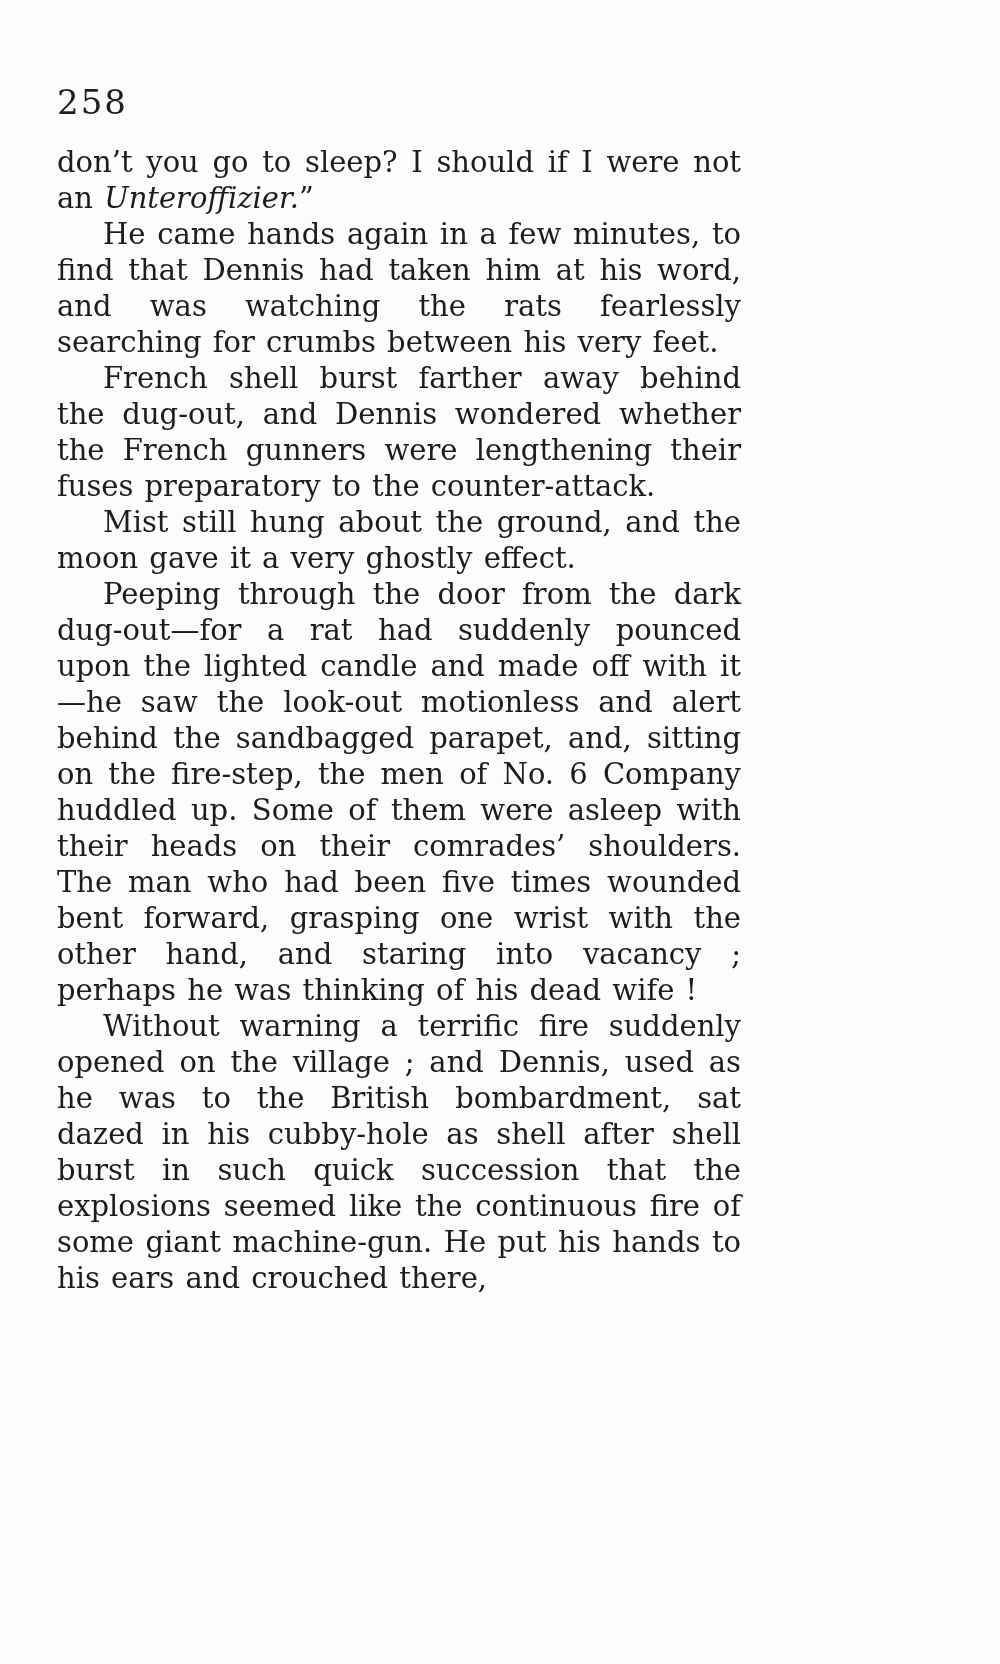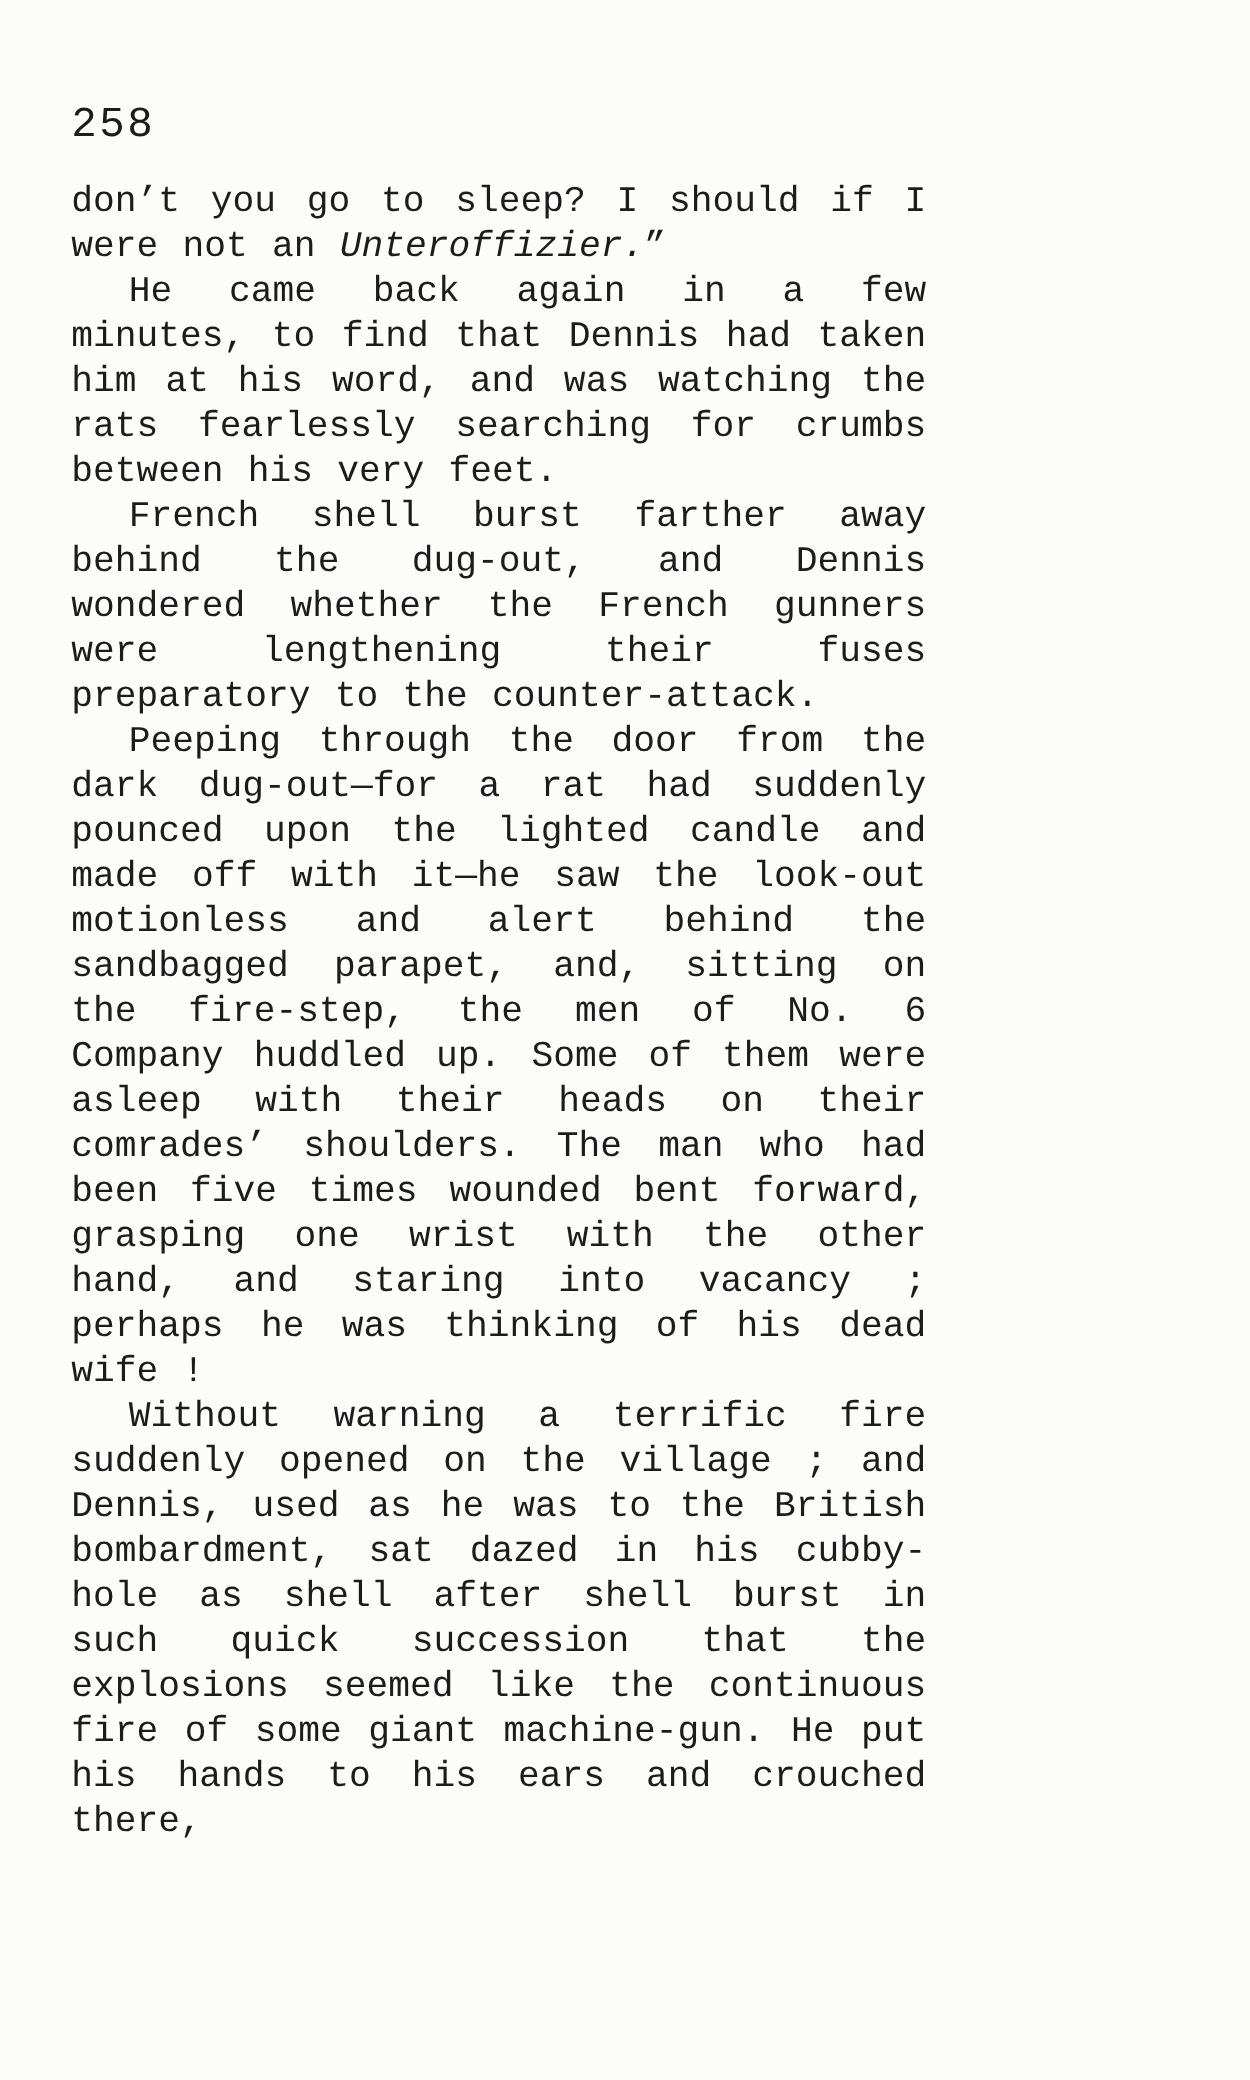--- a/index.html
+++ b/index.html
@@ -12,21 +12,20 @@
     background: #fcfcfa;
     color: #1c1c1c;
     font-family: "DejaVu Serif", "Liberation Serif", serif;
     overflow: hidden;
   }
   .page {
     box-sizing: border-box;
     width: 833px;
     height: 1664px;
     padding: 72px 92px 0 57px;
-    font-family: Liberation Mono, monospace;
   }
   .header {
     position: relative;
     height: 62px;
     margin-bottom: 10px;
   }
   .page-number {
     position: absolute;
     left: 0;
     top: 10px;
@@ -59,18 +58,19 @@
 </style>
 </head>
 <body>
 
 <div class="page">
   <div class="header">
     <span class="page-number">258</span>
   </div>
   <div class="text">
       <p class=""><span>don’t you go to sleep? I should if I were not an </span><span class="italic">Unteroffizier.</span><span>”</span></p>
-      <p class="indent"><span>He came back again in a few minutes, to find that Dennis had taken him at his word, and was watching the rats fearlessly searching for crumbs between his very feet.</span></p>
+      <p class="indent"><span>He came hands again in a few minutes, to find that Dennis had taken him at his word, and was watching the rats fearlessly searching for crumbs between his very feet.</span></p>
       <p class="indent"><span>French shell burst farther away behind the dug-out, and Dennis wondered whether the French gunners were lengthening their fuses preparatory to the counter-attack.</span></p>
+      <p class="indent"><span>Mist still hung about the ground, and the moon gave it a very ghostly effect.</span></p>
       <p class="indent"><span>Peeping through the door from the dark dug-out—for a rat had suddenly pounced upon the lighted candle and made off with it—he saw the look-out motionless and alert behind the sandbagged parapet, and, sitting on the fire-step, the men of No. 6 Company huddled up. Some of them were asleep with their heads on their comrades’ shoulders. The man who had been five times wounded bent forward, grasping one wrist with the other hand, and staring into vacancy ; perhaps he was thinking of his dead wife !</span></p>
       <p class="indent"><span>Without warning a terrific fire suddenly opened on the village ; and Dennis, used as he was to the British bombardment, sat dazed in his cubby-hole as shell after shell burst in such quick succession that the explosions seemed like the continuous fire of some giant machine-gun. He put his hands to his ears and crouched there,</span></p>
     </div>
 </div>
 
 </body></html>

